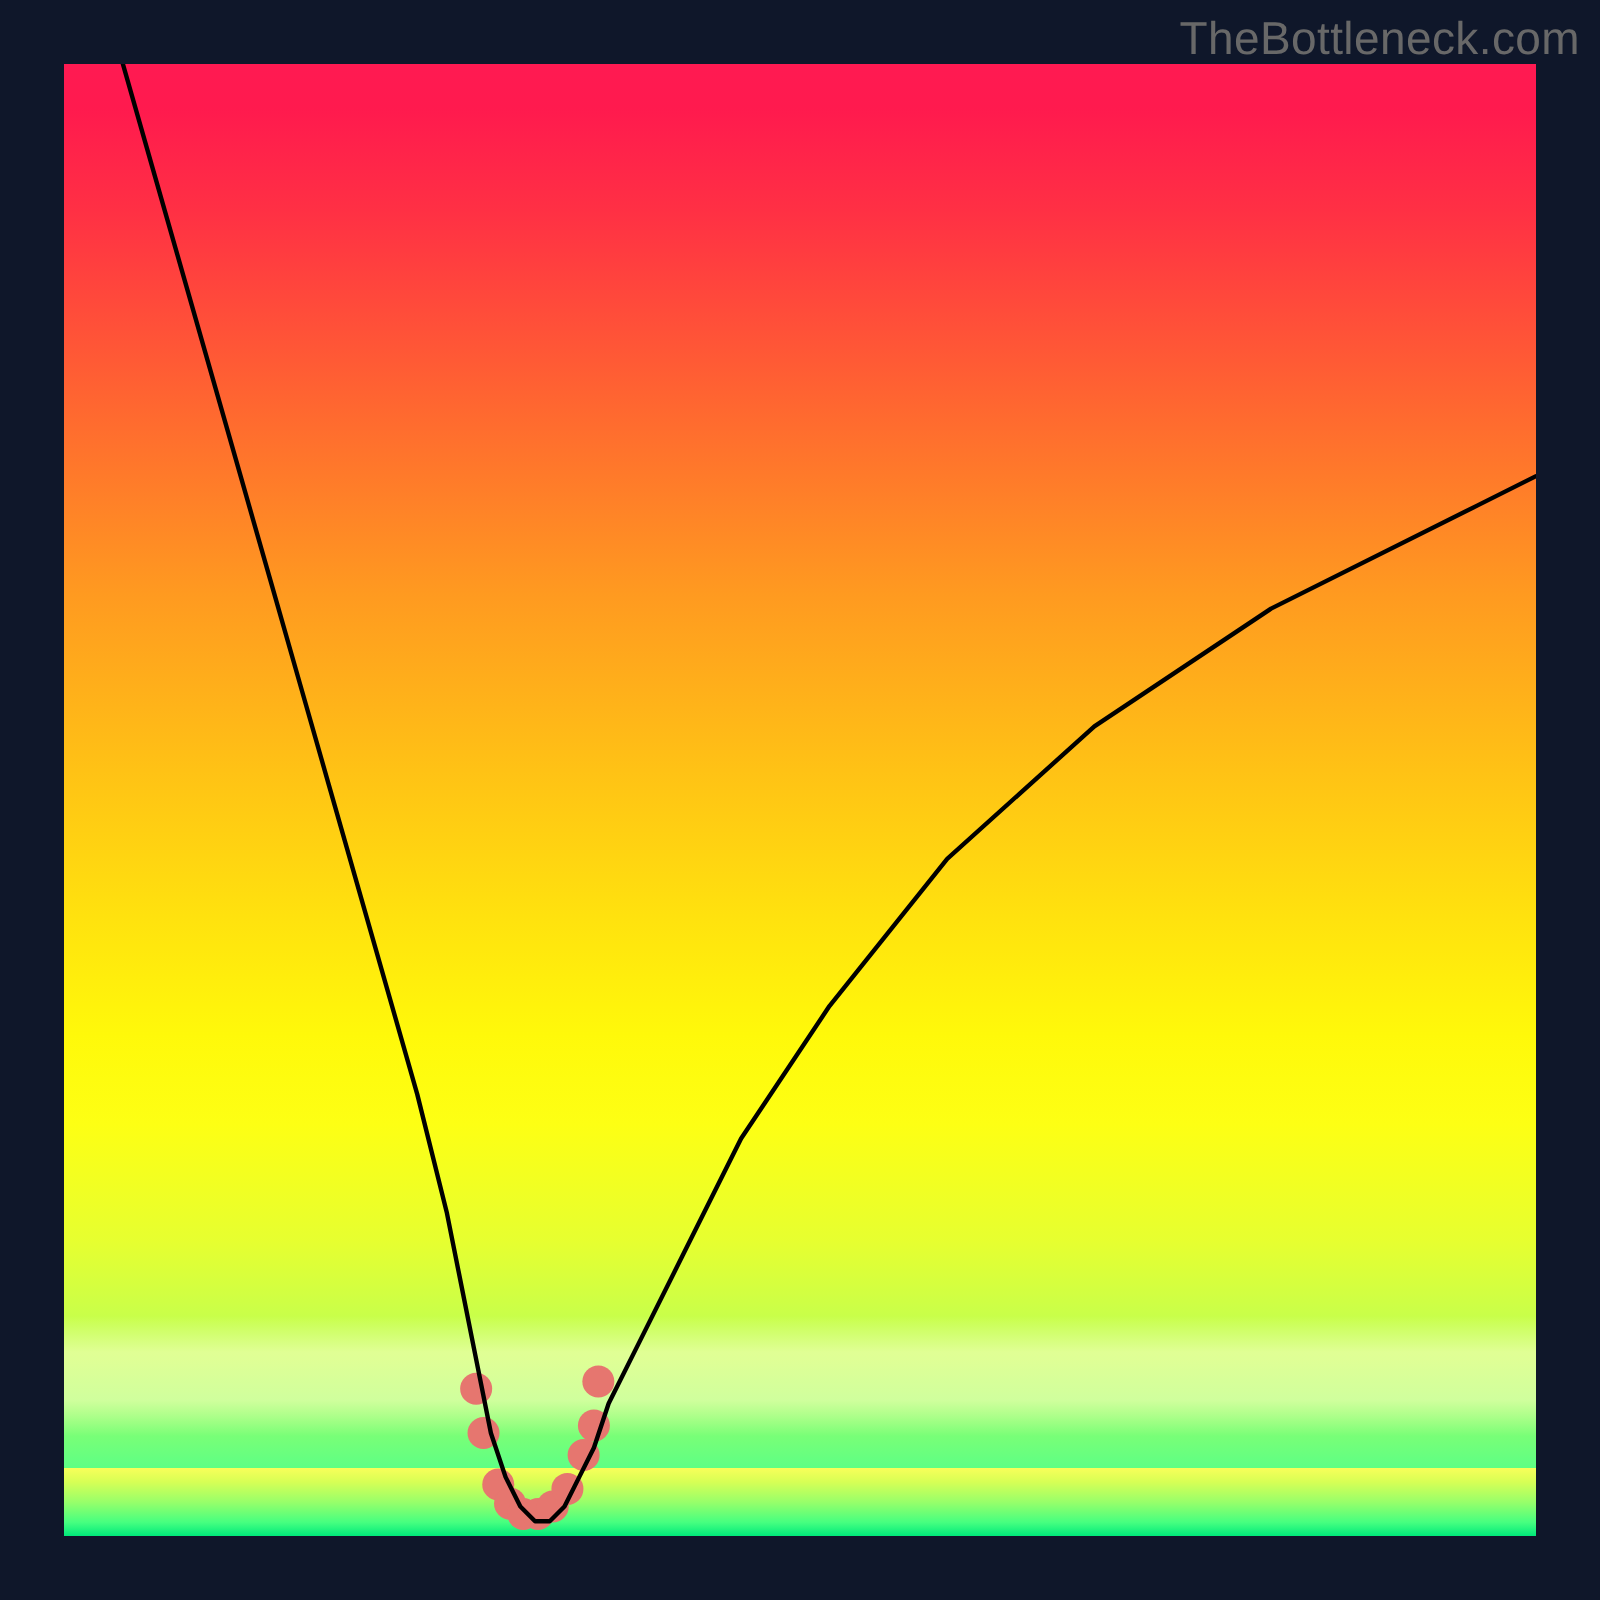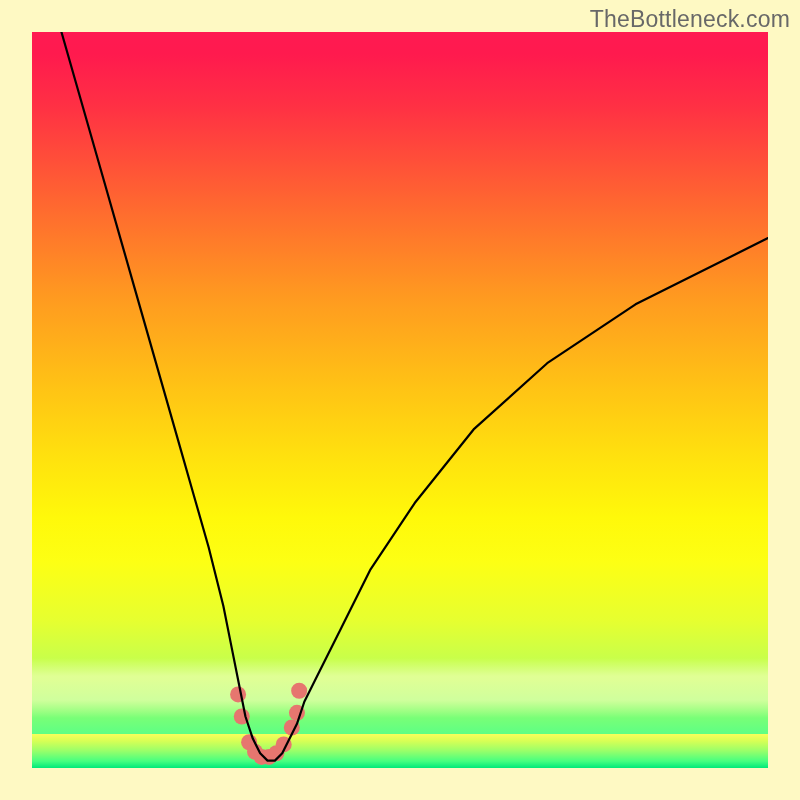--- a/index.html
+++ b/index.html
@@ -10,21 +10,21 @@
     overflow: hidden;
     background: #000;
     font-family: Arial, Helvetica, sans-serif;
   }
   .frame {
     position: absolute;
     left: 0;
     top: 0;
     width: 800px;
     height: 800px;
-    background: #fef9c3;
+    background: #0f172a;
   }
   .plot {
     position: absolute;
     left: 32px;
     top: 32px;
     width: 736px;
     height: 736px;
     overflow: hidden;
   }
   .gradient {

